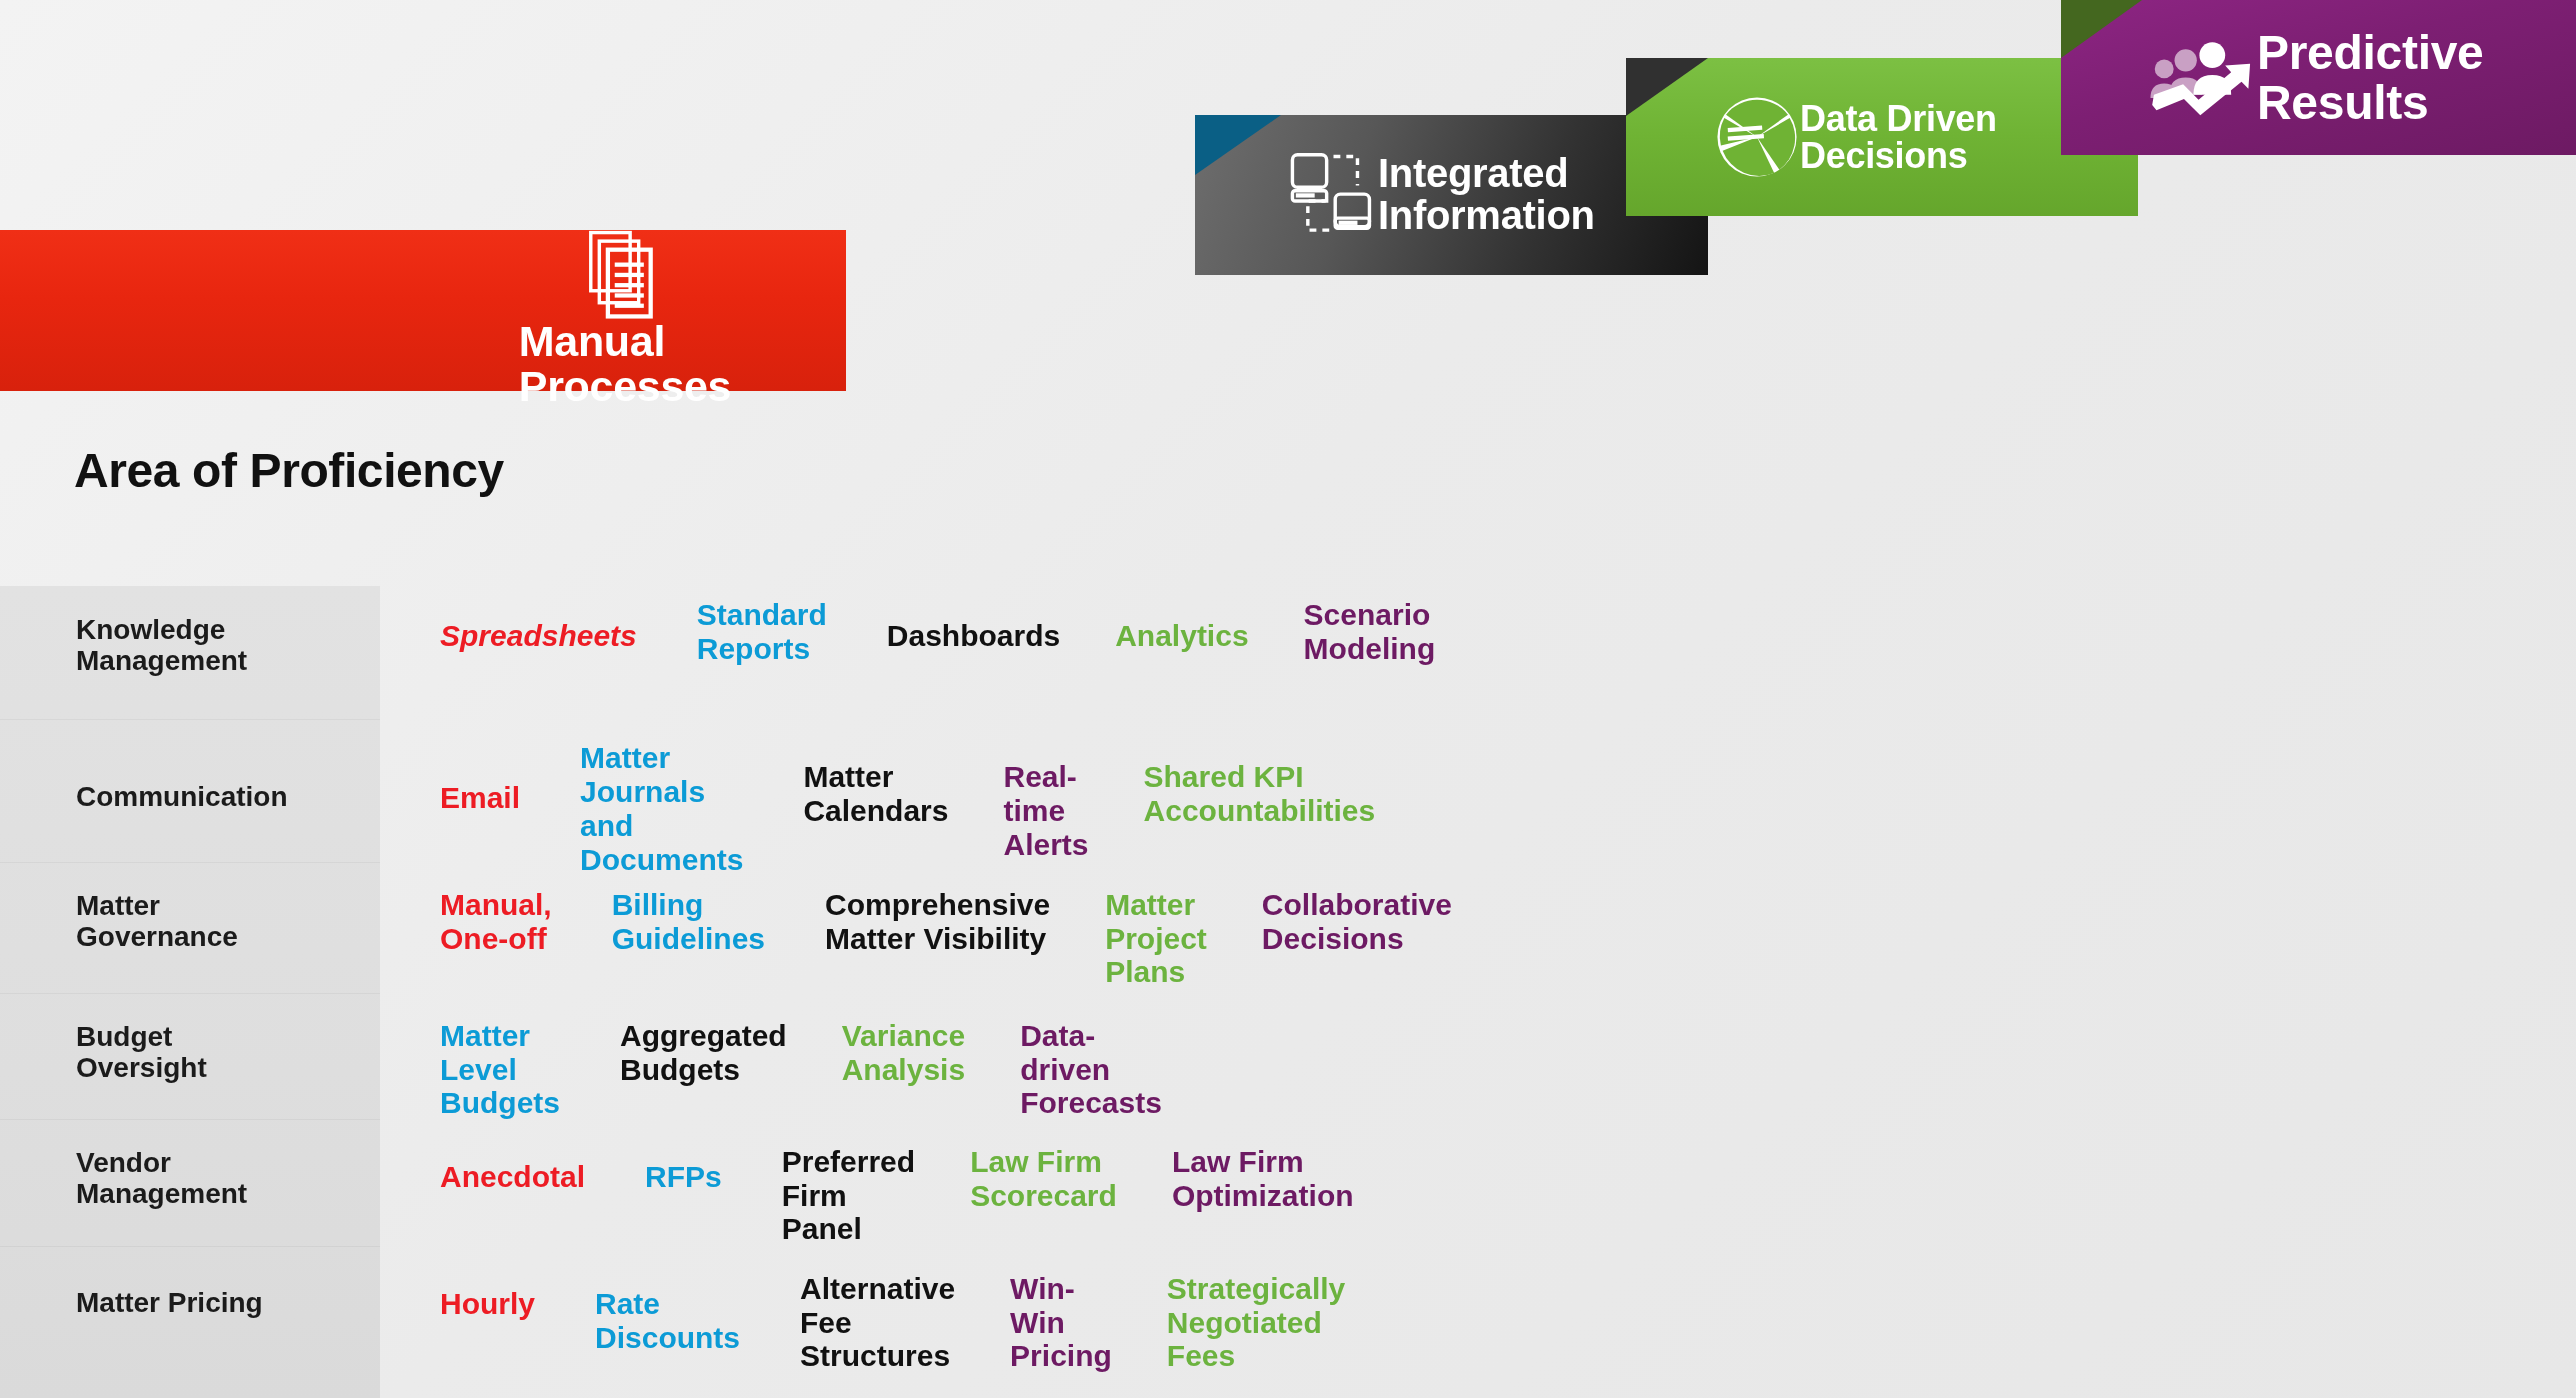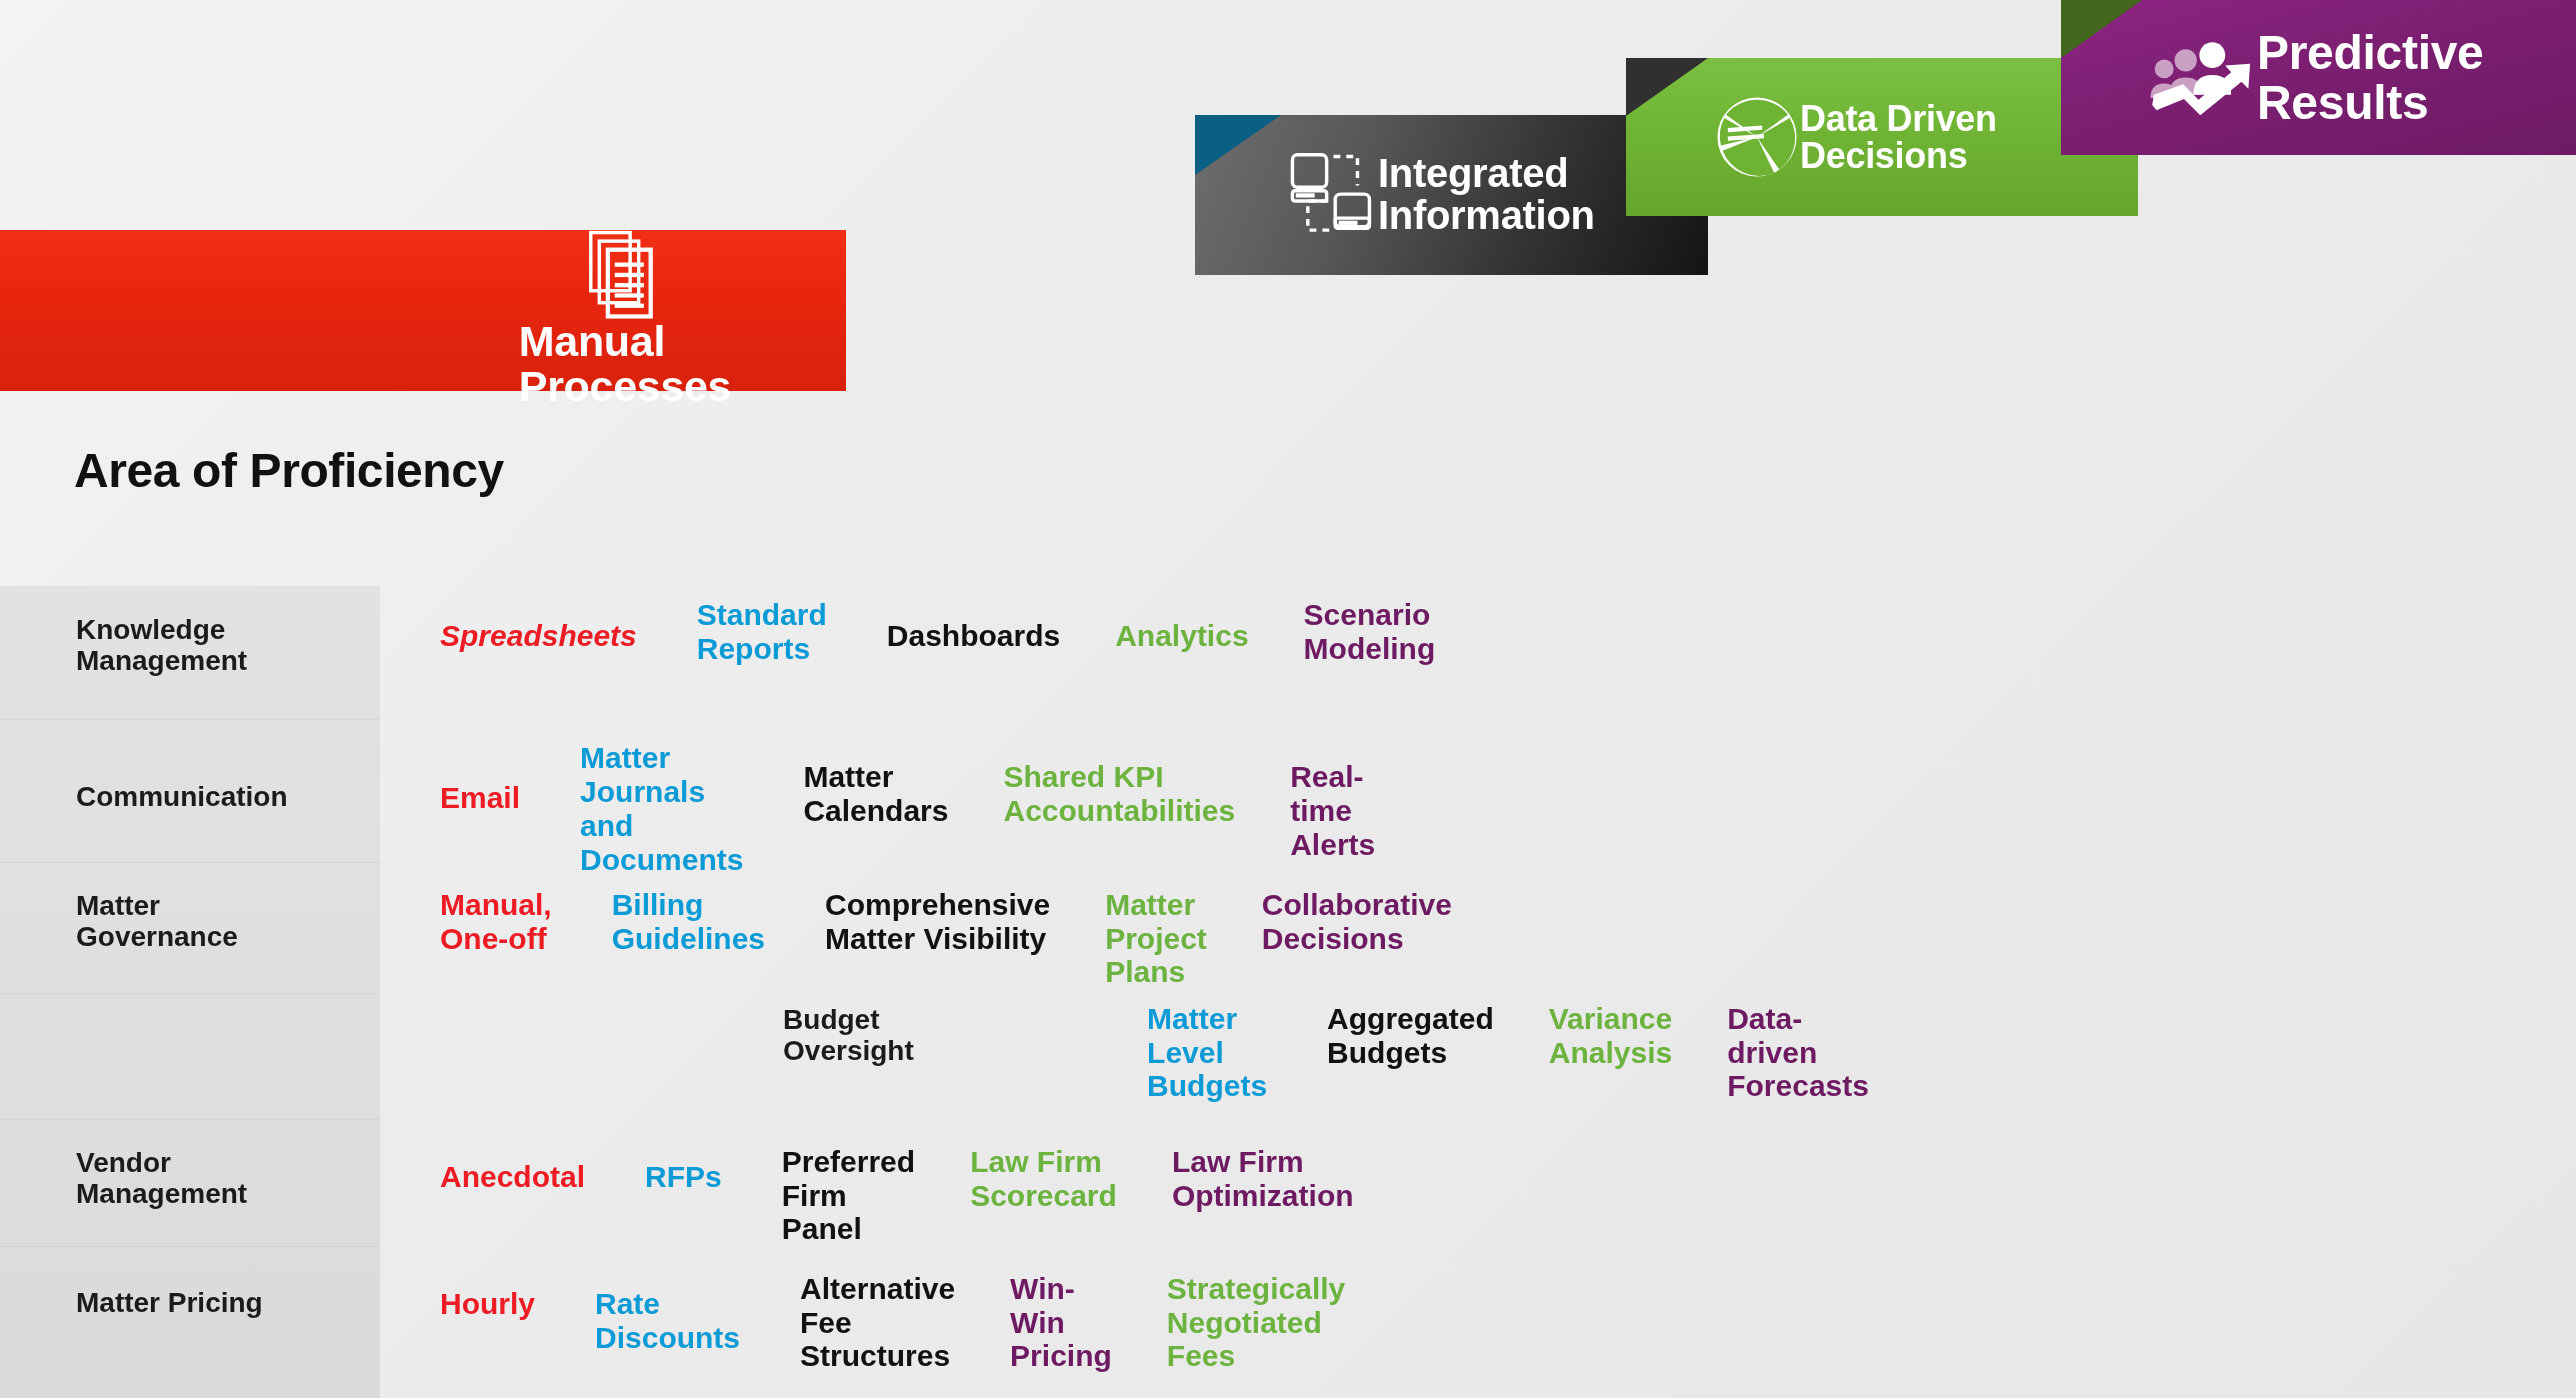--- a/index.html
+++ b/index.html
@@ -320,44 +320,44 @@
     <div class="row-divider" style="top:133px;"></div>
 
     <div class="matrix-row" style="top:133px; height:143px;">
       <div class="cell cell-label" style="padding-top:50px;">Communication</div>
       <div class="cell cell-level c-manual" style="padding-top:50px;">Email</div>
       <div class="cell cell-level c-deployed" style="padding-top:10.3px;">Matter Journals
 and
 Documents</div>
       <div class="cell cell-level c-integrated" style="padding-top:29px;">Matter
 Calendars</div>
+      <div class="cell cell-level c-predictive" style="padding-top:29px;">Real-time
+Alerts</div>
       <div class="cell cell-level c-data" style="padding-top:29px;">Shared KPI
 Accountabilities</div>
-      <div class="cell cell-level c-predictive" style="padding-top:29px;">Real-time
-Alerts</div>
     </div>
     <div class="row-divider" style="top:276px;"></div>
 
     <div class="matrix-row" style="top:276px; height:131px;">
       <div class="cell cell-label" style="padding-top:15.5px;">Matter
 Governance</div>
       <div class="cell cell-level c-manual" style="padding-top:13.7px;">Manual,
 One-off</div>
       <div class="cell cell-level c-deployed" style="padding-top:13.7px;">Billing
 Guidelines</div>
       <div class="cell cell-level c-integrated" style="padding-top:13.7px;">Comprehensive
 Matter Visibility</div>
       <div class="cell cell-level c-data" style="padding-top:13.7px;">Matter Project
 Plans</div>
       <div class="cell cell-level c-predictive" style="padding-top:13.7px;">Collaborative
 Decisions</div>
     </div>
     <div class="row-divider" style="top:407px;"></div>
 
-    <div class="matrix-row" style="top:390px; height:126px;justify-content:center;">
+    <div class="matrix-row" style="top:407px; height:126px;">
       <div class="cell cell-label" style="padding-top:15.5px;">Budget
 Oversight</div>
       <div class="cell cell-level c-deployed" style="padding-top:13.7px;">Matter Level
 Budgets</div>
       <div class="cell cell-level c-integrated" style="padding-top:13.7px;">Aggregated
 Budgets</div>
       <div class="cell cell-level c-data" style="padding-top:13.7px;">Variance
 Analysis</div>
       <div class="cell cell-level c-predictive" style="padding-top:13.7px;">Data-driven
 Forecasts</div>

